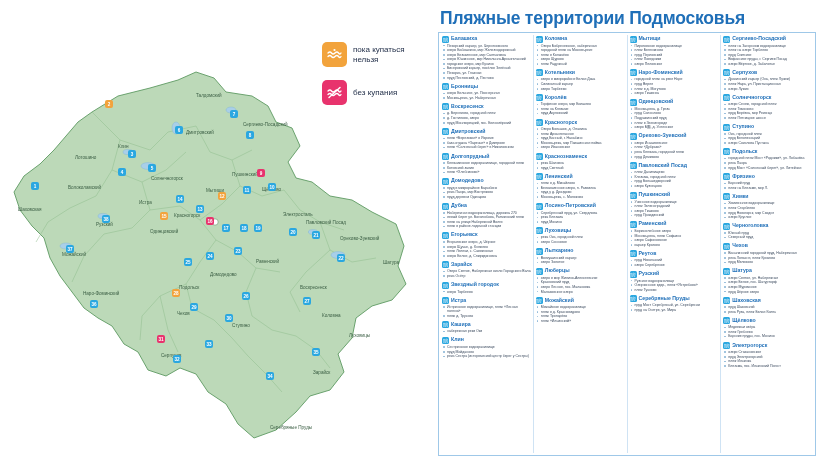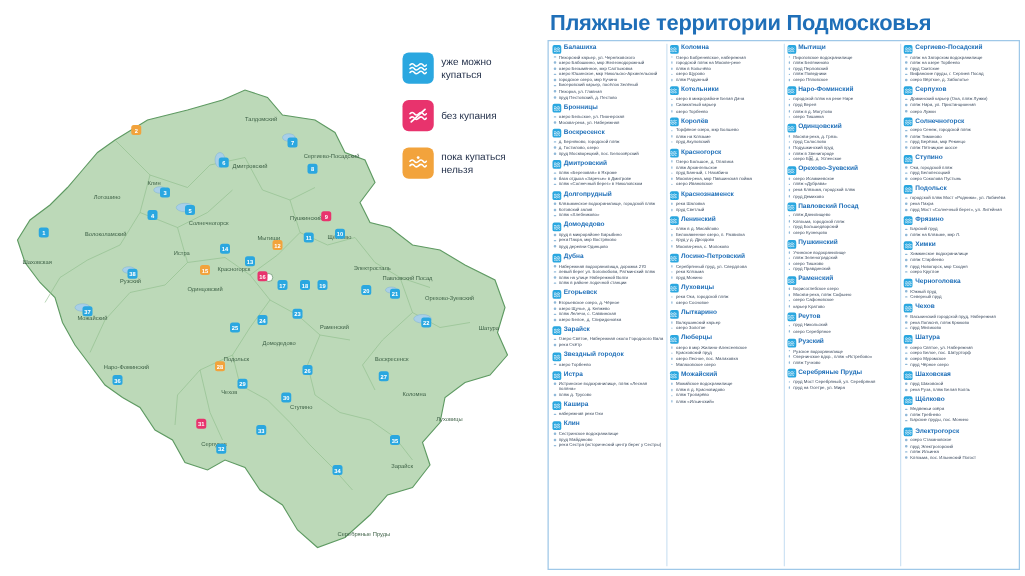--- a/index.html
+++ b/index.html
@@ -288,55 +288,44 @@
         <div class="pin blue" style="left: 205px; top: 340px;">33</div>
         <div class="pin blue" style="left: 266px; top: 372px;">34</div>
         <div class="pin blue" style="left: 312px; top: 348px;">35</div>
         <div class="pin blue" style="left: 90px; top: 300px;">36</div>
         <div class="pin blue" style="left: 66px; top: 245px;">37</div>
         <div class="pin blue" style="left: 102px; top: 215px;">38</div>
       </div>
 
     <div id="legend">
 
-      <div class="legend-row">
-        <div class="legend-badge" style="background:#2aa7e0">
-          <svg width="15" height="13" viewBox="0 0 15 13">
-            <path d="M1 4 q2 -2 3.5 0 t3.5 0 t3.5 0 t2.5 0" stroke="#fff" stroke-width="1.3" fill="none" stroke-linecap="round"></path>
-            <path d="M1 7 q2 -2 3.5 0 t3.5 0 t3.5 0 t2.5 0" stroke="#fff" stroke-width="1.3" fill="none" stroke-linecap="round"></path>
-            <path d="M1 10 q2 -2 3.5 0 t3.5 0 t3.5 0 t2.5 0" stroke="#fff" stroke-width="1.3" fill="none" stroke-linecap="round"></path>
-          </svg>
-        </div>
-        <div class="legend-text">уже можно
-купаться</div>
-      </div>
-
-      <div class="legend-row">
-        <div class="legend-badge" style="background:#e8336d">
-          <svg width="15" height="13" viewBox="0 0 15 13">
-            <path d="M1 5 q2 -2 3.5 0 t3.5 0 t3.5 0 t2.5 0" stroke="#fff" stroke-width="1.3" fill="none" stroke-linecap="round"></path>
-            <path d="M1 8.5 q2 -2 3.5 0 t3.5 0 t3.5 0 t2.5 0" stroke="#fff" stroke-width="1.3" fill="none" stroke-linecap="round"></path>
-            <line x1="2" y1="11.5" x2="13" y2="1.5" stroke="#fff" stroke-width="1.4" stroke-linecap="round"></line>
-          </svg>
-        </div>
-        <div class="legend-text">без купания</div>
-      </div>
 
       <div class="legend-row">
         <div class="legend-badge" style="background:#f2a33c">
           <svg width="15" height="13" viewBox="0 0 15 13">
             <path d="M1 5 q2 -2 3.5 0 t3.5 0 t3.5 0 t2.5 0" stroke="#fff" stroke-width="1.3" fill="none" stroke-linecap="round"></path>
             <path d="M1 8.5 q2 -2 3.5 0 t3.5 0 t3.5 0 t2.5 0" stroke="#fff" stroke-width="1.3" fill="none" stroke-linecap="round"></path>
             <circle cx="7.5" cy="2" r="1.1" fill="#fff"></circle>
           </svg>
         </div>
         <div class="legend-text">пока купаться
 нельзя</div>
       </div>
 
+      <div class="legend-row">
+        <div class="legend-badge" style="background:#e8336d">
+          <svg width="15" height="13" viewBox="0 0 15 13">
+            <path d="M1 5 q2 -2 3.5 0 t3.5 0 t3.5 0 t2.5 0" stroke="#fff" stroke-width="1.3" fill="none" stroke-linecap="round"></path>
+            <path d="M1 8.5 q2 -2 3.5 0 t3.5 0 t3.5 0 t2.5 0" stroke="#fff" stroke-width="1.3" fill="none" stroke-linecap="round"></path>
+            <line x1="2" y1="11.5" x2="13" y2="1.5" stroke="#fff" stroke-width="1.4" stroke-linecap="round"></line>
+          </svg>
+        </div>
+        <div class="legend-text">без купания</div>
+      </div>
+
     </div>
   </div>
 
   <div id="right-panel">
     <div id="main-title">Пляжные территории Подмосковья</div>
     <div id="columns">
         <div class="col">
           <div class="entry">
             <div class="entry-head">
               <div class="badge b-blue">

